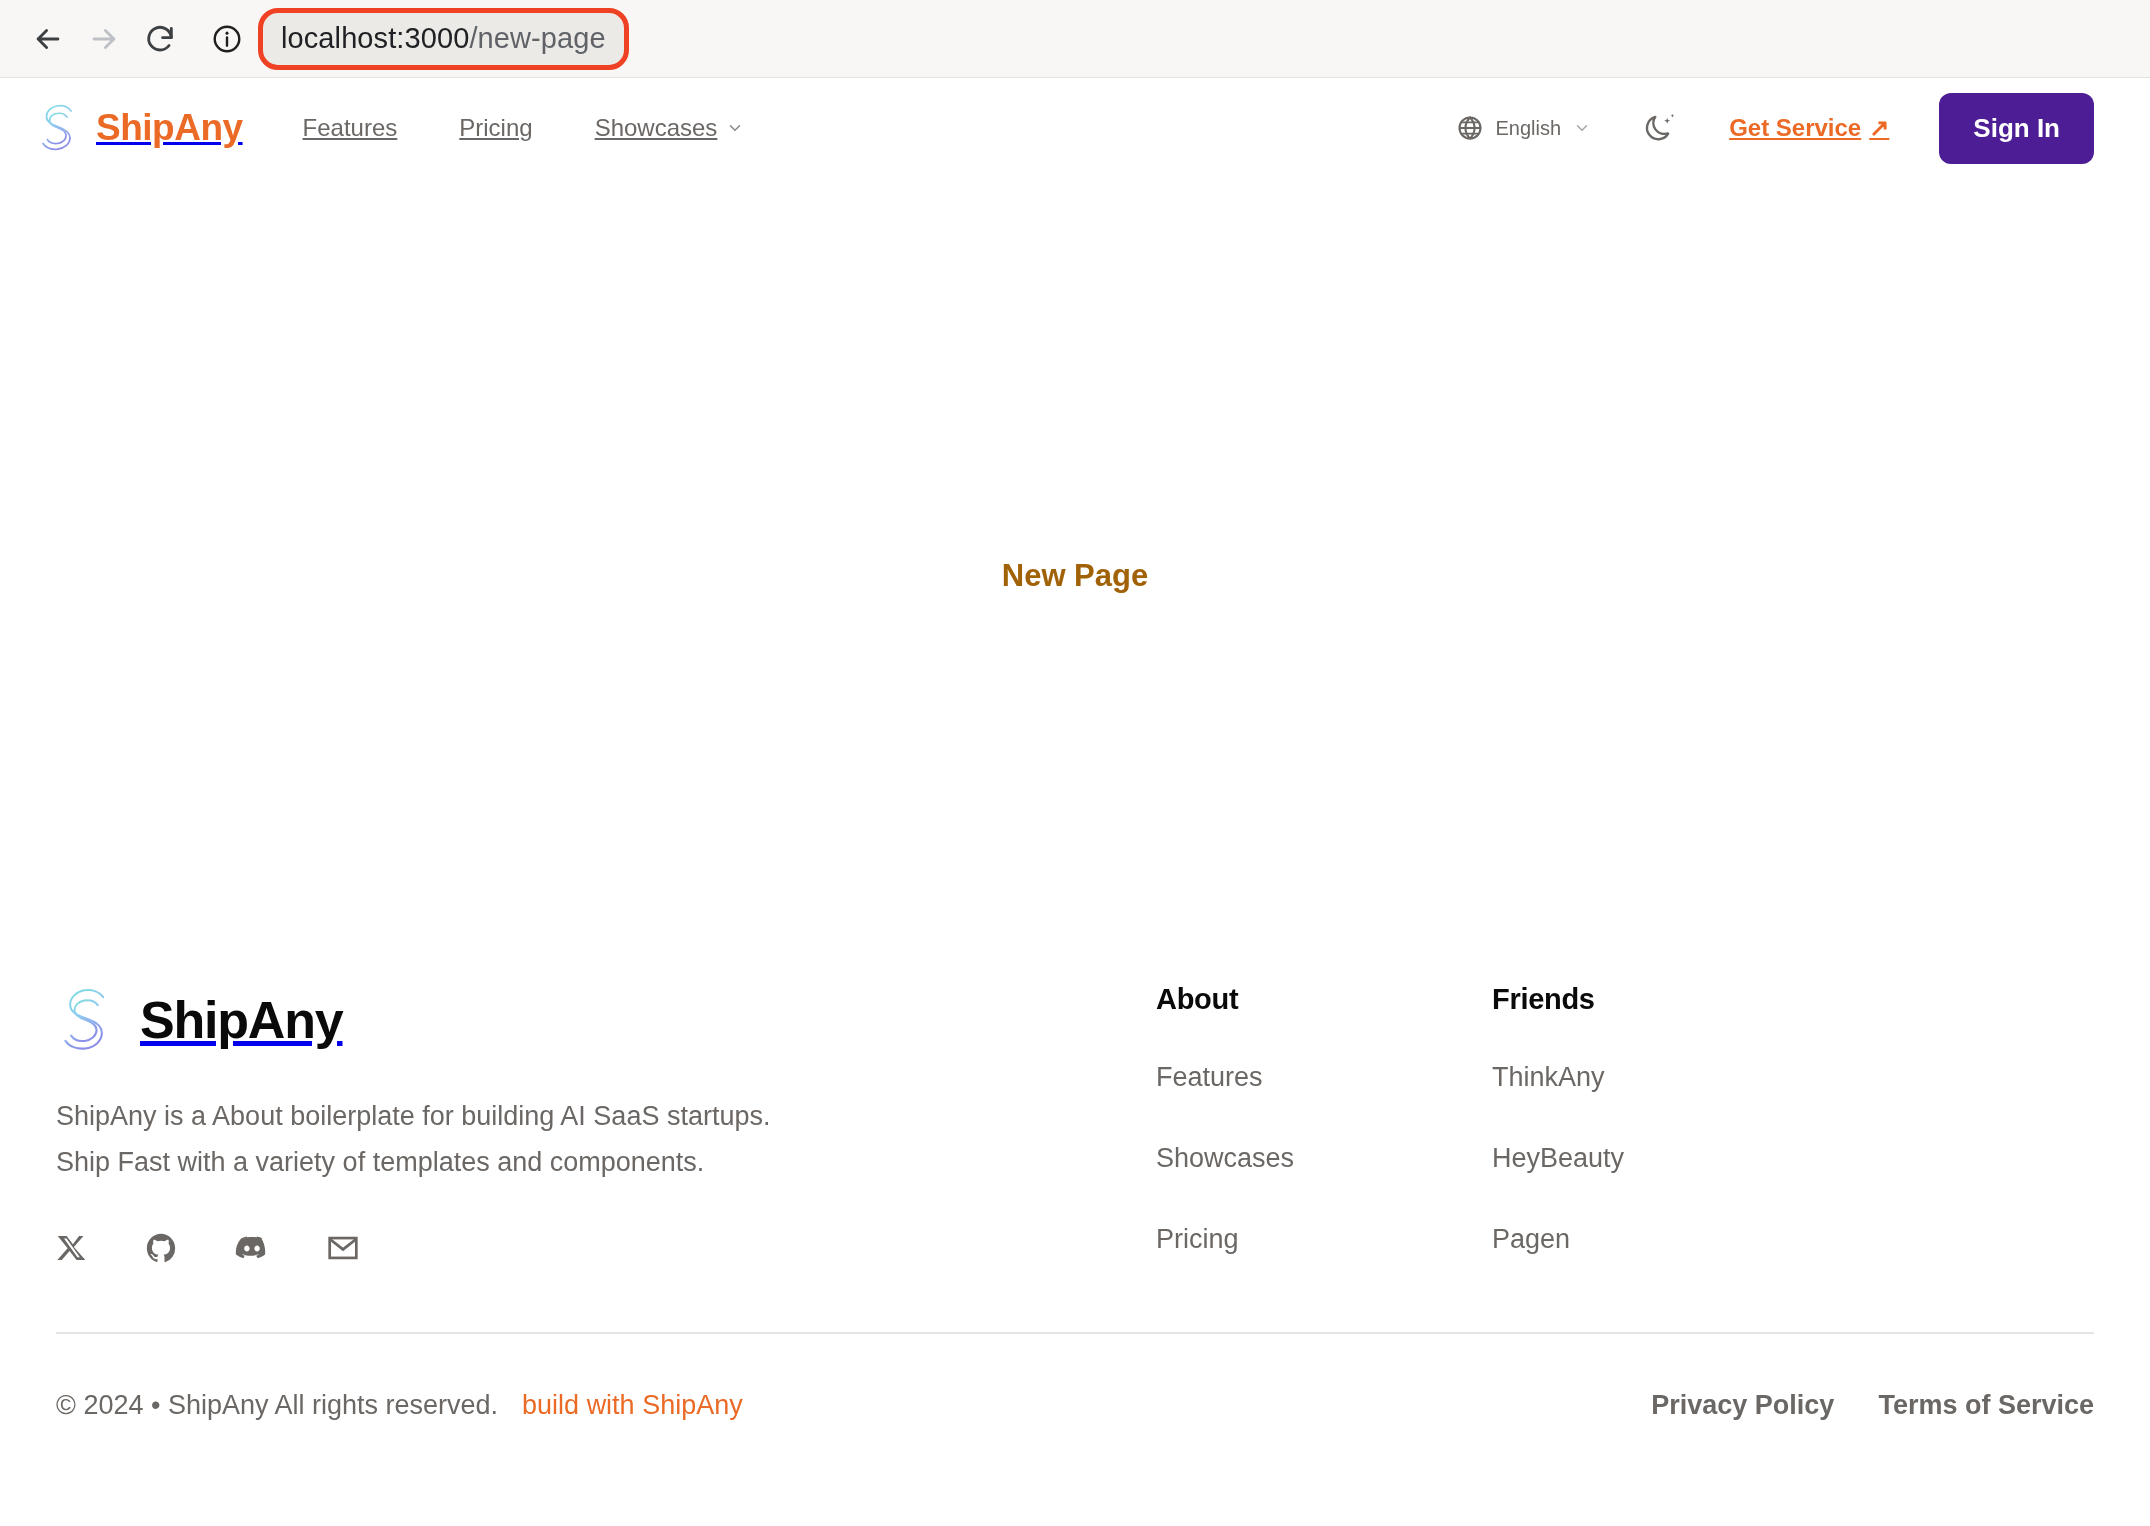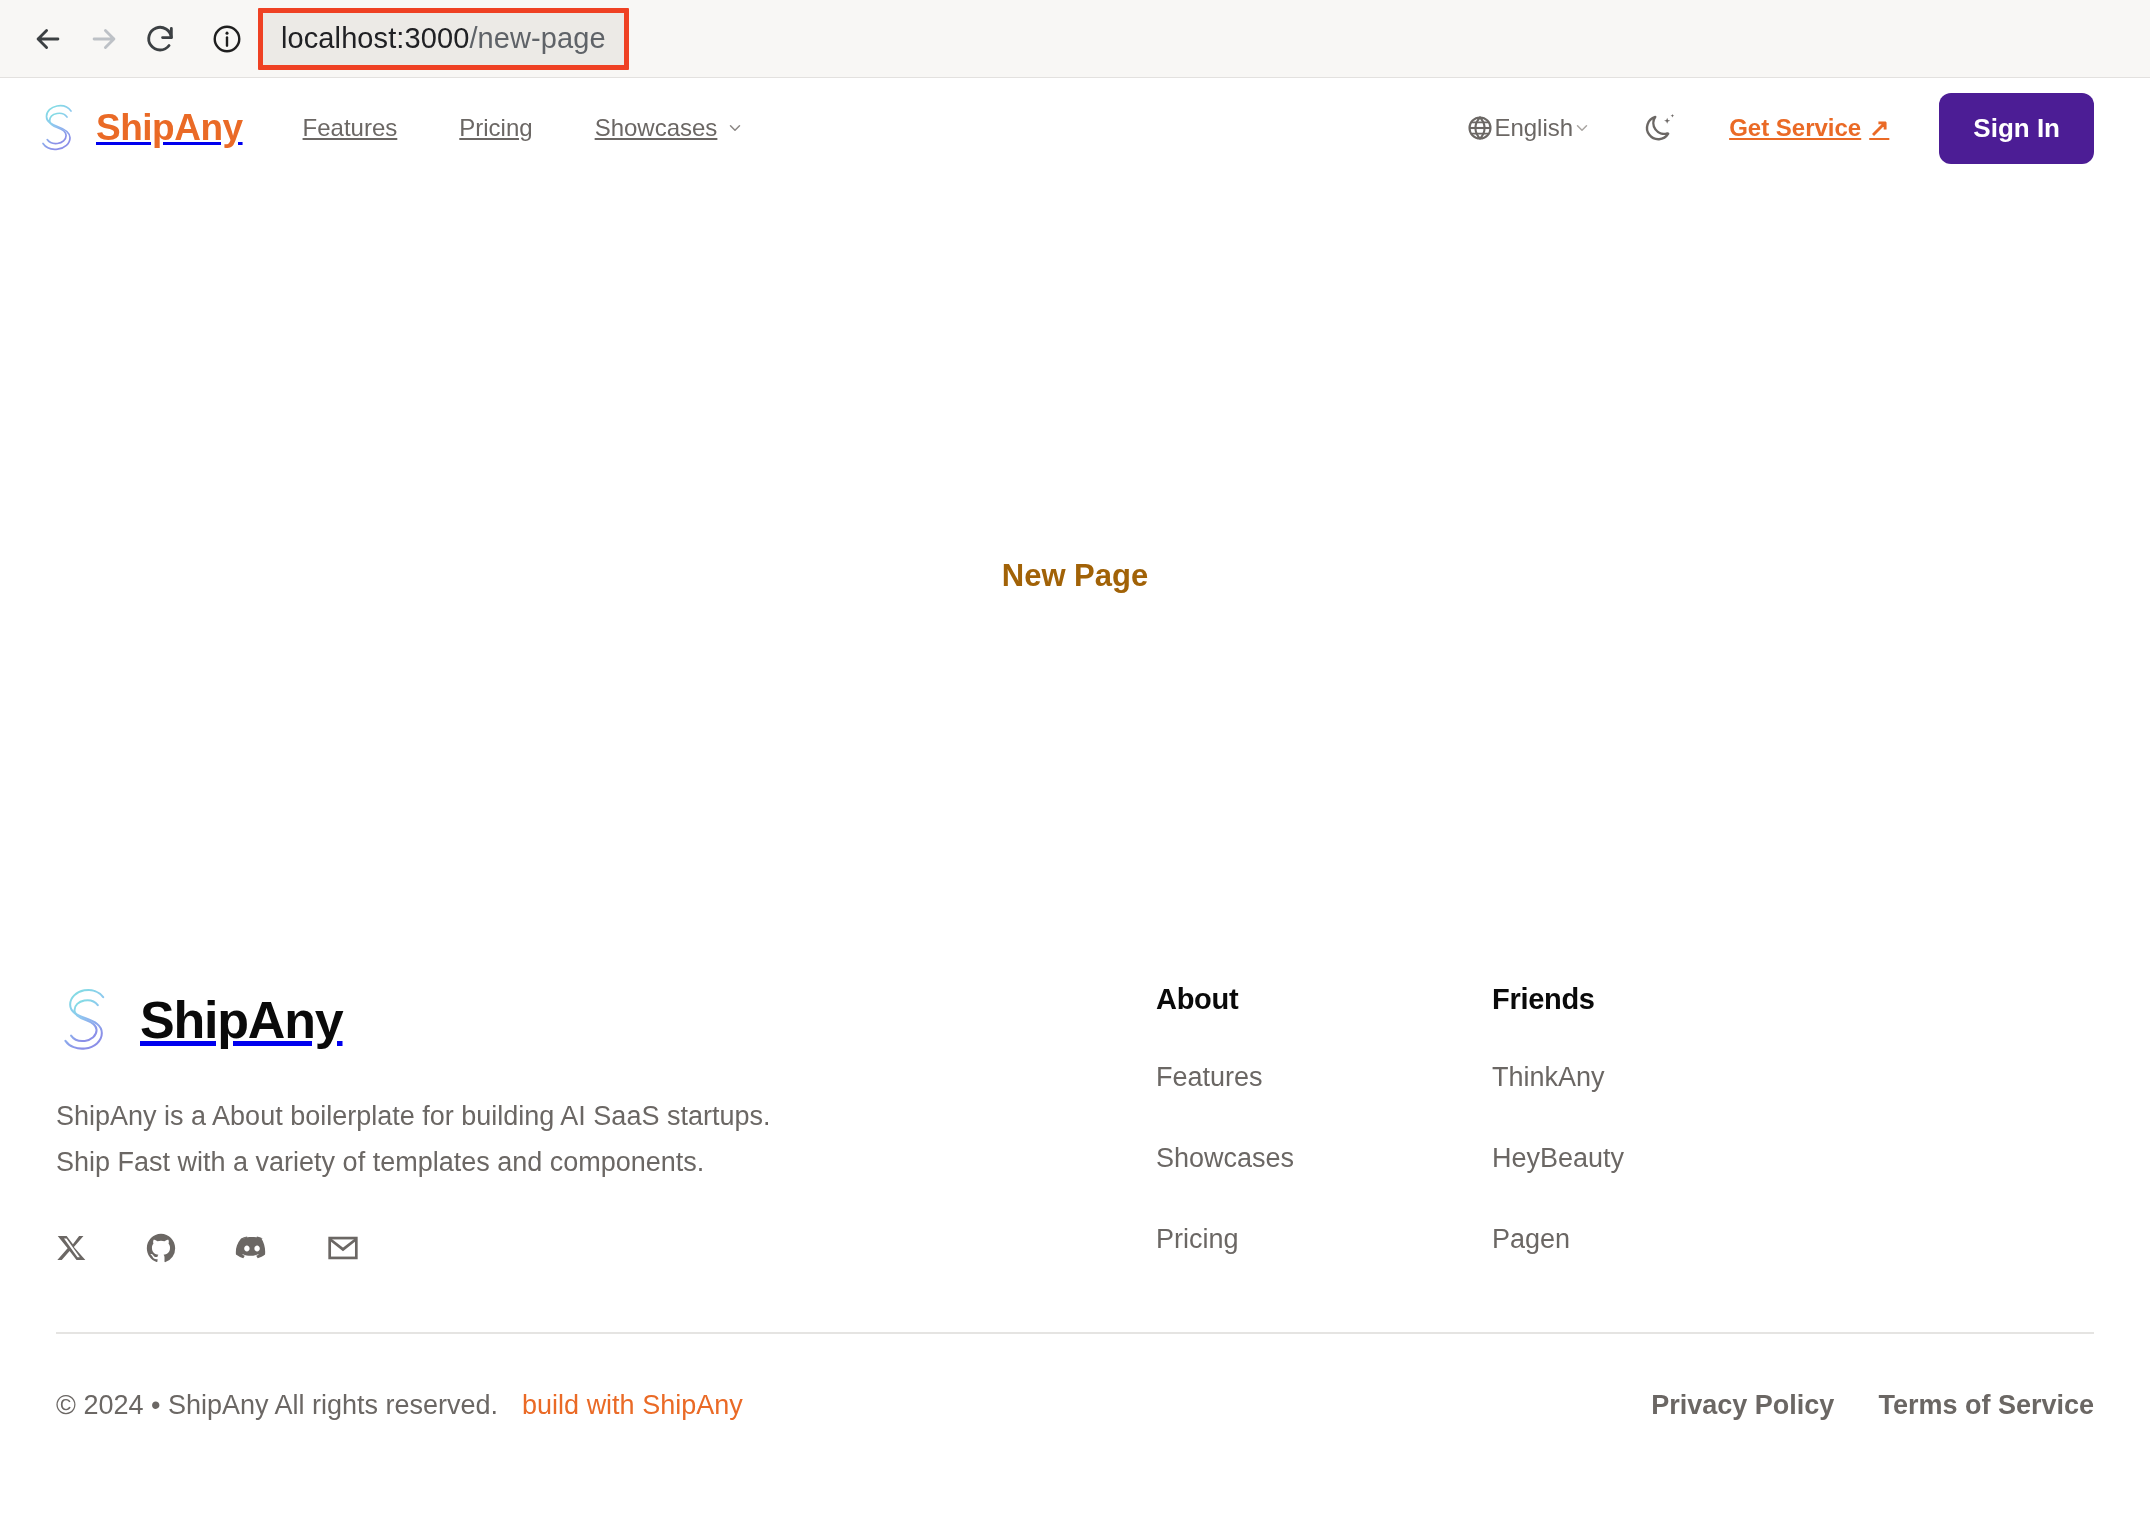--- a/index.html
+++ b/index.html
@@ -38,21 +38,21 @@
     position: relative;
   }
   .info-circle {
     width: 54px; height: 54px;
     border-radius: 50%;
     display: flex; align-items: center; justify-content: center;
     flex: 0 0 auto;
   }
   .url-highlight {
     border: 5px solid #ef4123;
-    border-radius: 1px;
+    border-radius: 20px;
     height: 62px;
     display: flex; align-items: center;
     padding: 0 18px;
     margin-left: 4px;
     background: #eceae6;
   }
   .url-text {
     font-size: 29px;
     color: #202124;
     letter-spacing: 0.1px;
@@ -88,22 +88,22 @@
     color: #6b6764;
     display: flex; align-items: center; gap: 9px;
     white-space: nowrap;
   }
   .header-right {
     margin-left: auto;
     display: flex; align-items: center;
     gap: 0;
   }
   .lang-switch {
-    display: flex; align-items: center; 
-    font-size: 24px; color: #6b6764;
+    display: flex; align-items: center; gap: 12px;
+    font-size: 20px; color: #6b6764;
     margin-right: 46px;
   }
   .theme-toggle {
     display: flex; align-items: center; justify-content: center;
     width: 48px; height: 48px;
     margin-right: 44px;
   }
   .get-link {
     font-size: 24px;
     color: #ea6a26;

